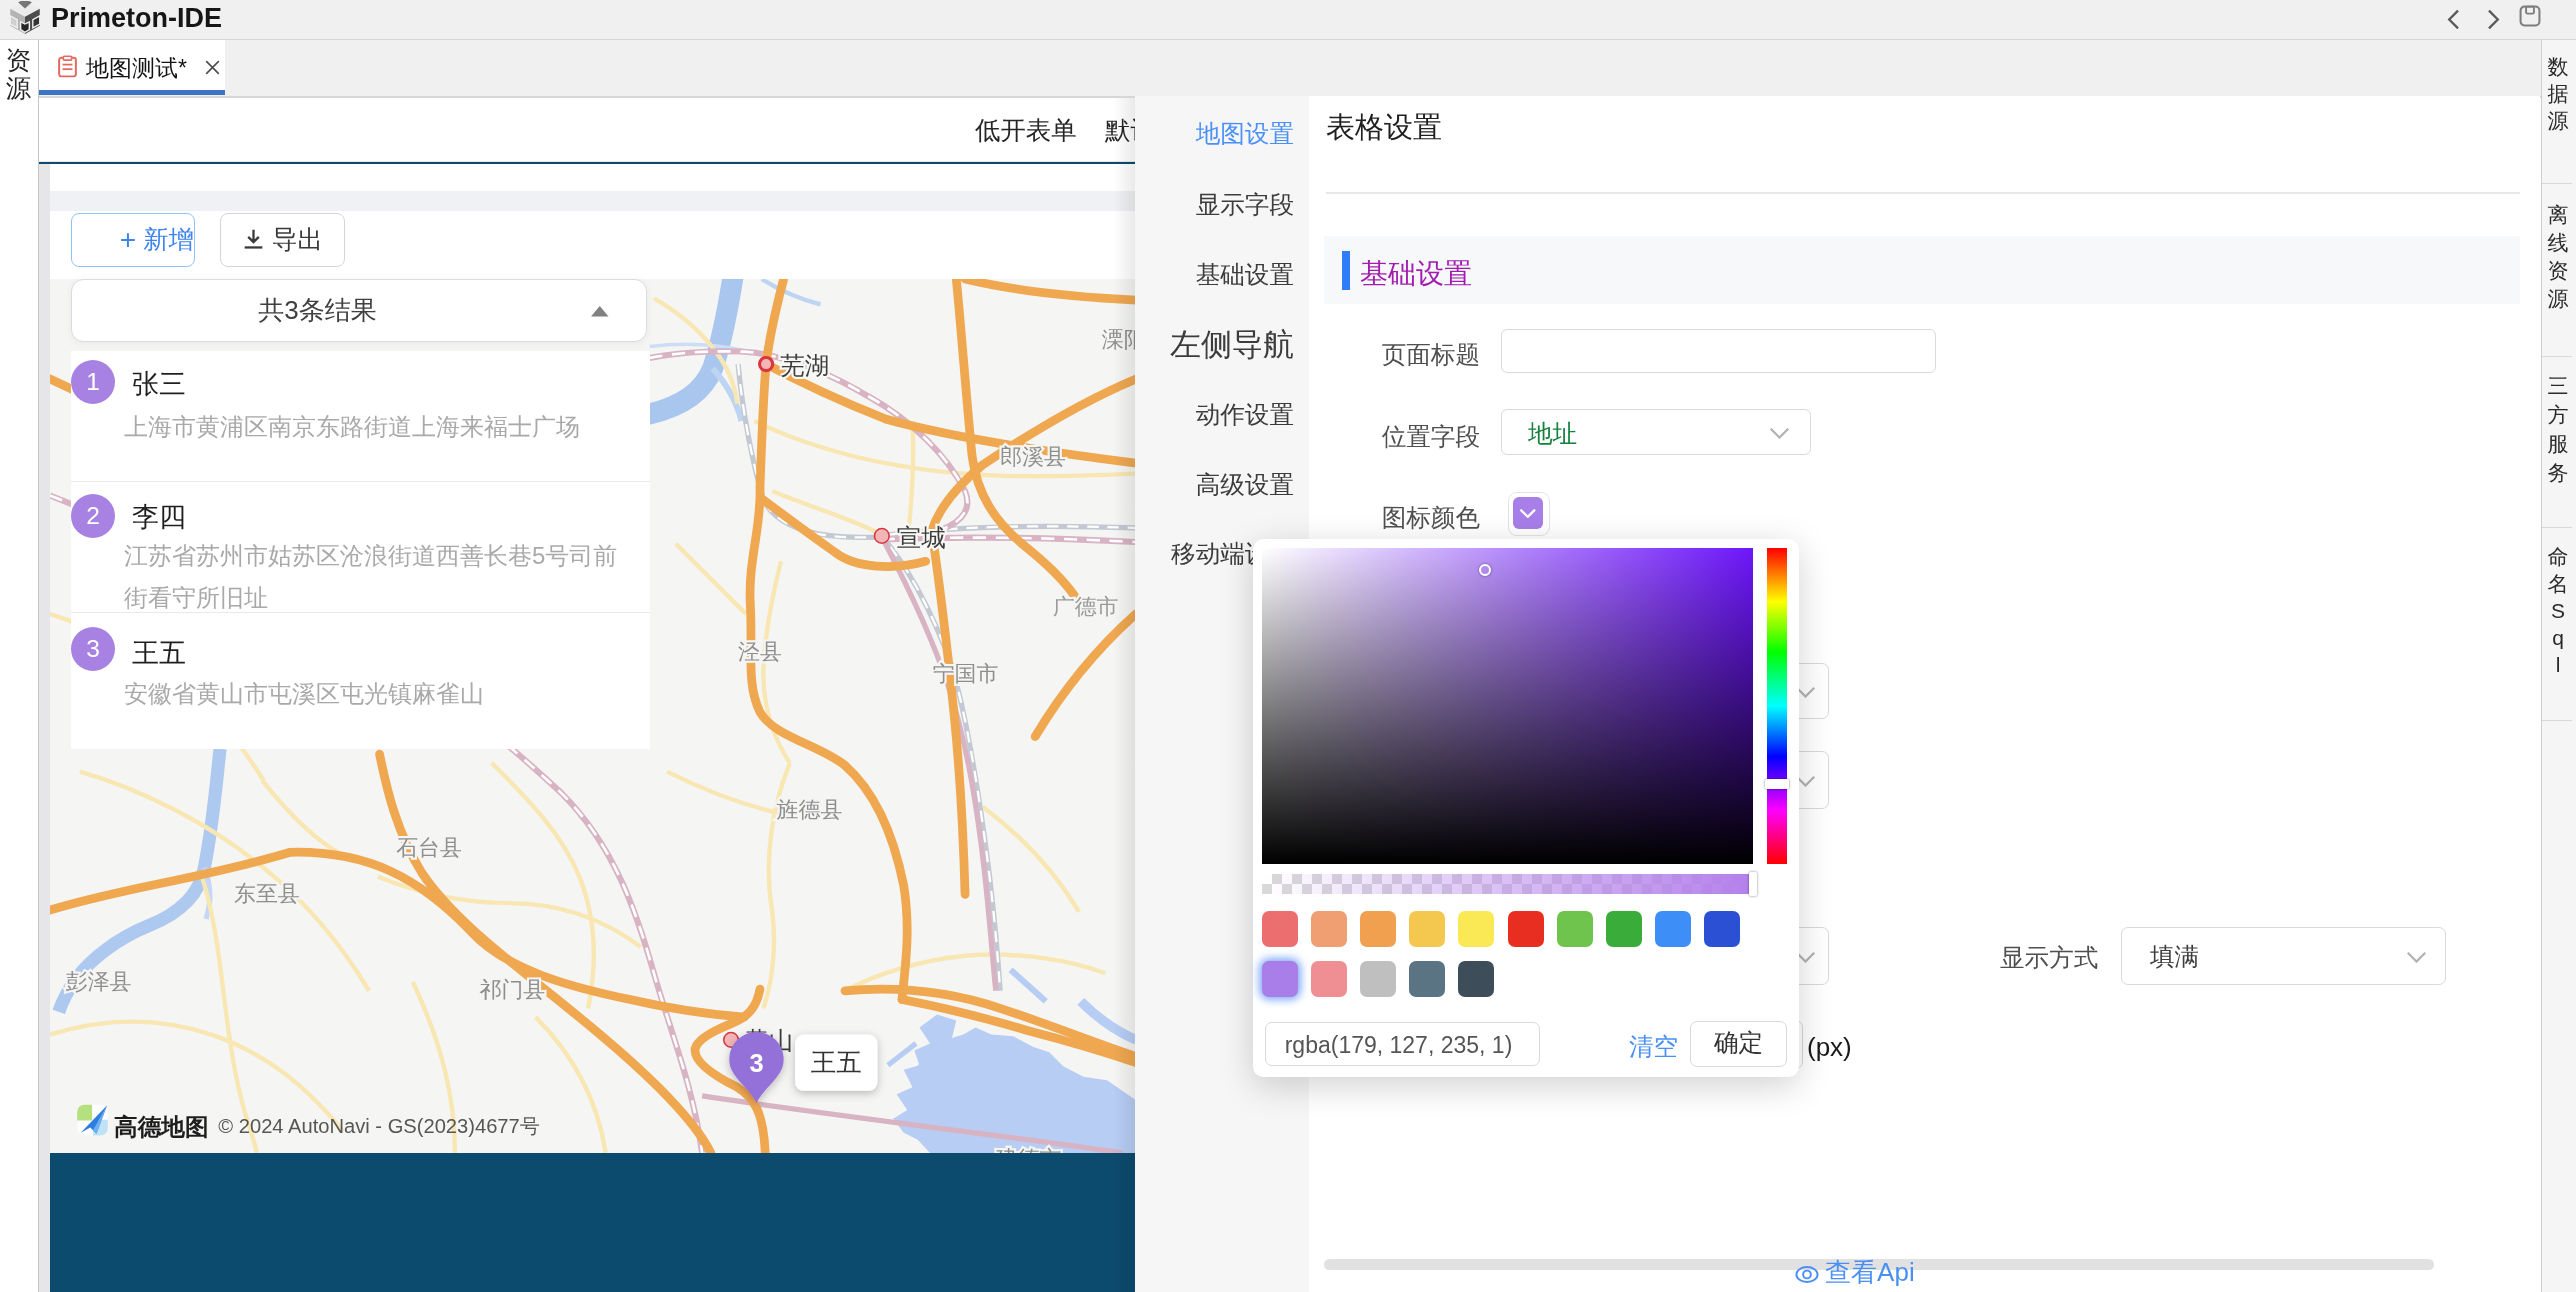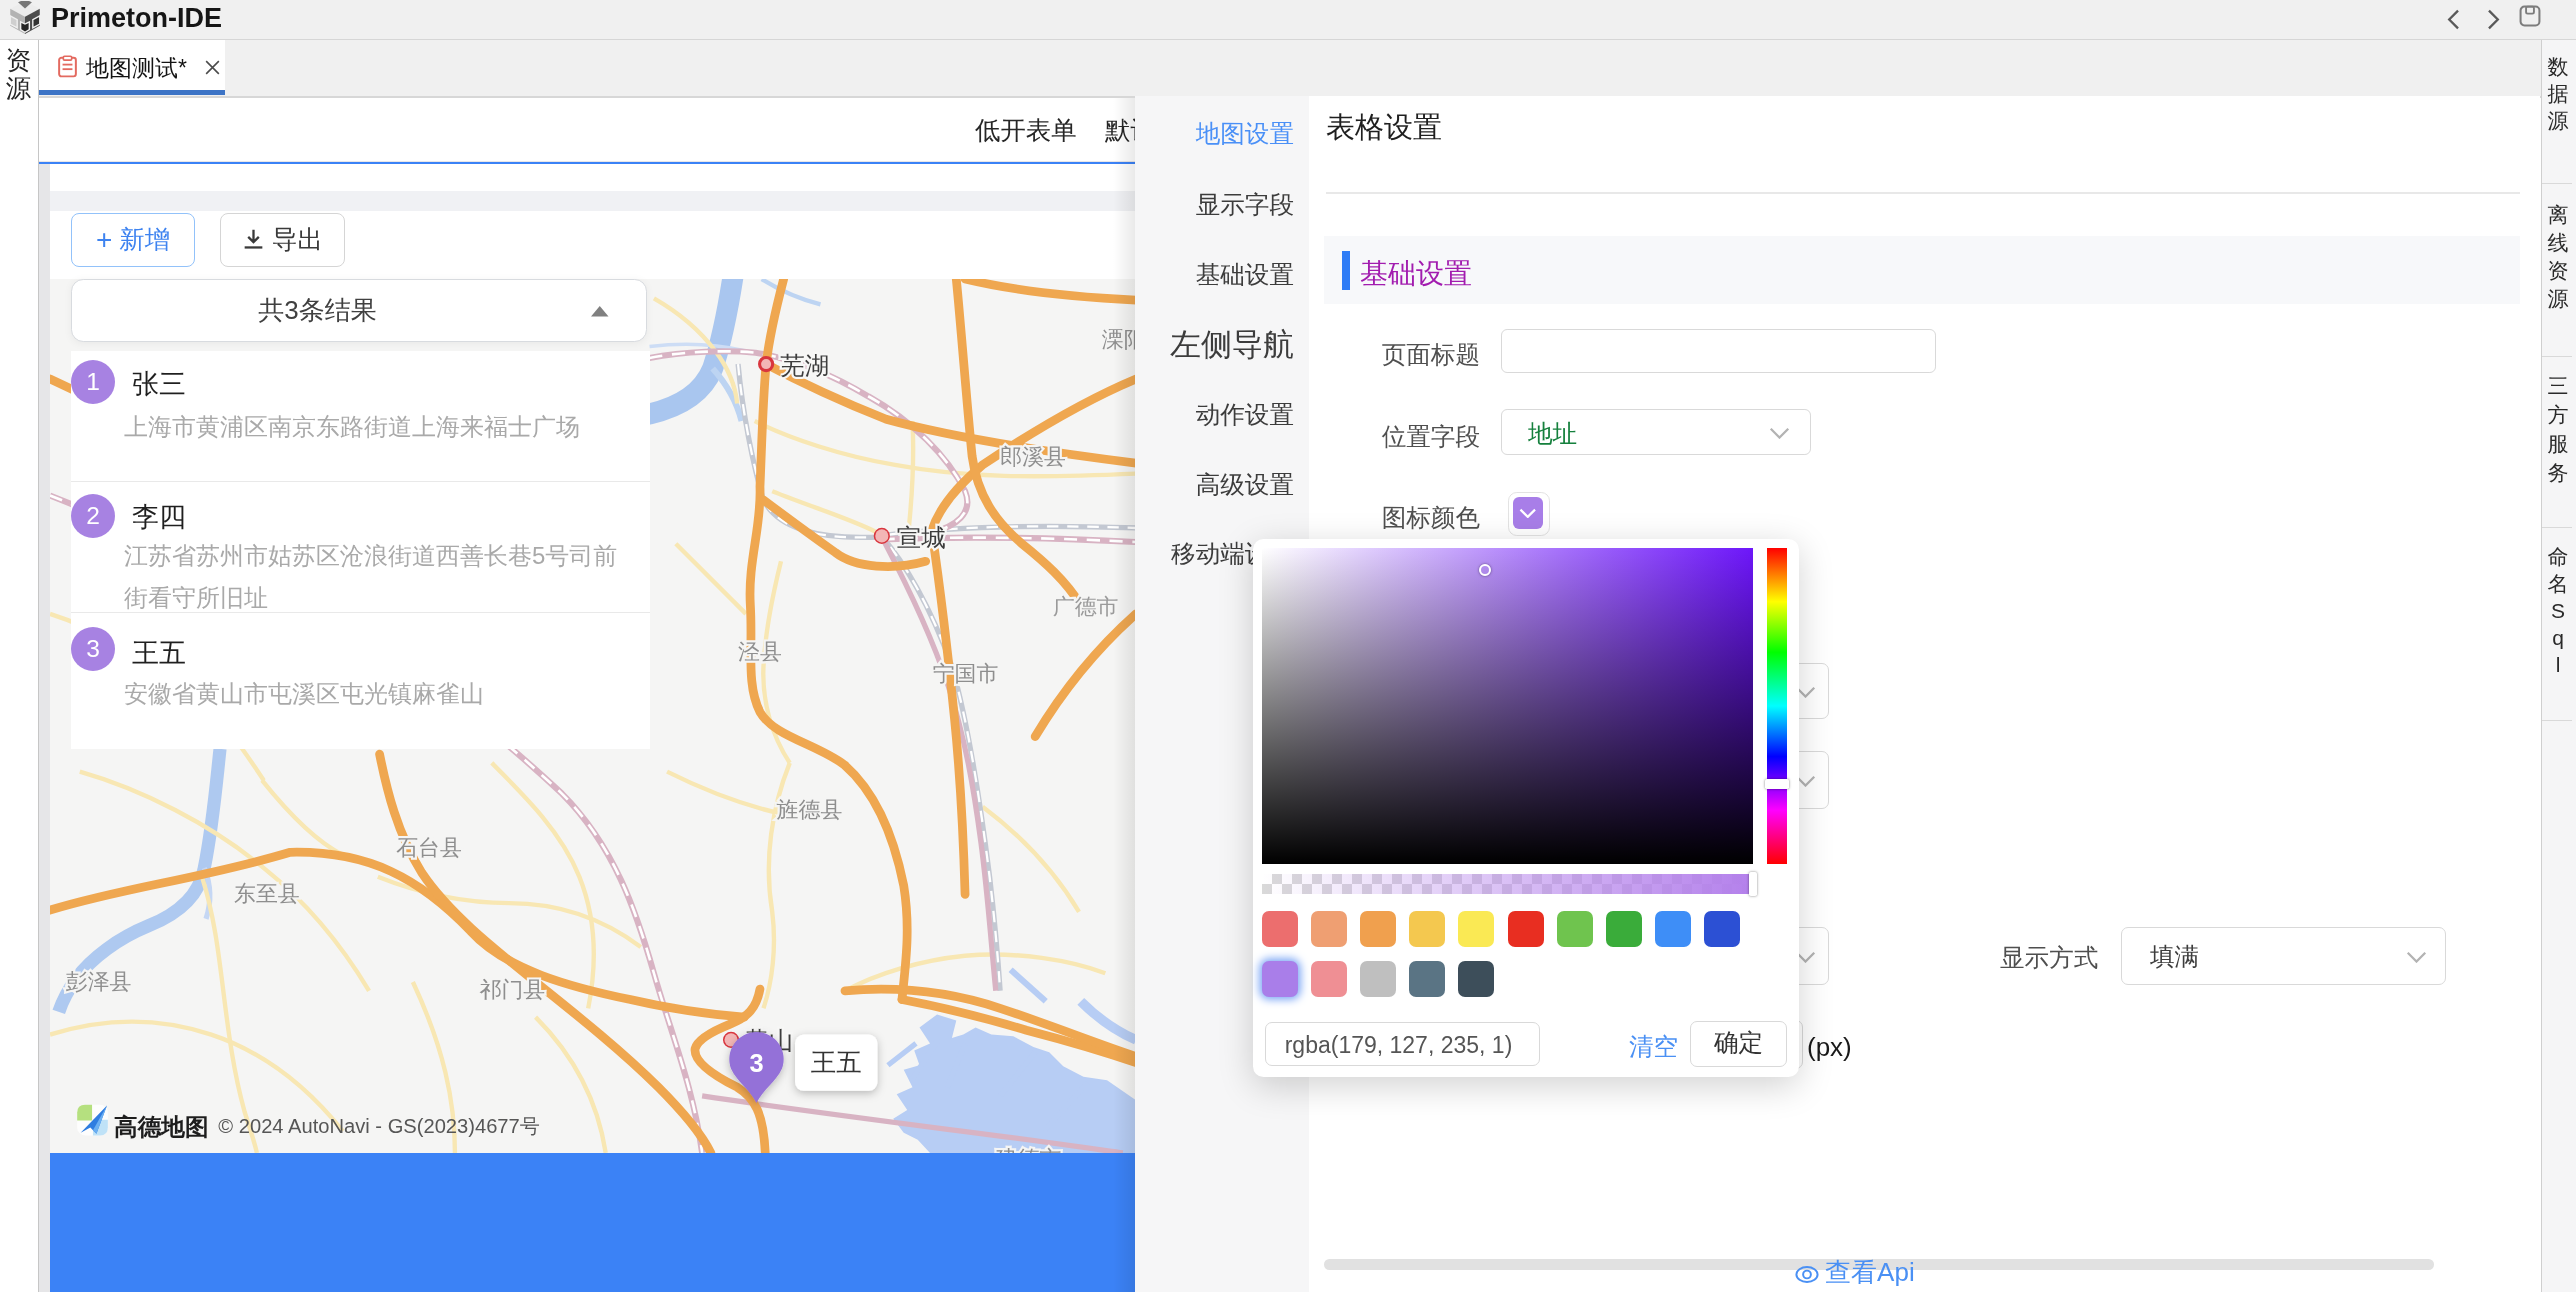--- a/index.html
+++ b/index.html
@@ -50,21 +50,21 @@
       <line x1="6" y1="18" x2="19" y2="18" stroke="#e36a60" stroke-width="2.4"></line>
     </svg>
     <div class="abs" style="left:47px;top:13px;font-size:23px;color:#141414;white-space:nowrap;">地图测试*</div>
     <svg class="abs" style="left:164px;top:17.5px;" width="19" height="19" viewBox="0 0 24 24">
         <path d="M4 4 L20 20 M20 4 L4 20" stroke="#4b4b4b" stroke-width="2"></path>
       </svg>
   </div>
   <div class="abs" style="left:39px;top:90px;width:186px;height:5.3px;background:#3d74c6;"></div>
   <div class="abs" style="left:39px;top:96px;width:2502px;height:1.8px;background:#d7d7d7;"></div>
 
-  <div class="abs" style="left:39px;top:98px;width:1097px;height:1194px;background:#3b82f6;">
+  <div class="abs" style="left:39px;top:98px;width:1097px;height:1194px;background:#0c4a6e;">
 
     <div class="abs" style="left:0;top:0;width:1097px;height:64px;background:#fff;border-bottom:1.8px solid #eae6e6;">
       <div class="abs" style="left:936px;top:16px;font-size:25.4px;color:#262626;">低开表单</div>
       <div class="abs" style="left:1066px;top:16px;font-size:25.4px;color:#262626;white-space:nowrap;">默认</div>
     </div>
 
     <div class="abs" style="left:0;top:66px;width:10.5px;height:1128px;background:#e6e6e8;"></div>
 
     <div class="abs" style="left:10.5px;top:66px;width:1086px;height:27px;background:#fff;"></div>
 
@@ -184,21 +184,21 @@
 <rect x="87" y="1260" width="35" height="35" rx="9" fill="#fdfdfd"></rect>
 <path d="M87,1278 L87,1269 Q87,1260 96,1260 L104,1260 L104,1278 Z" fill="#b5e07f"></path>
 <path d="M105,1277 L122,1277 L122,1286 Q122,1295 113,1295 L105,1295 Z" fill="#bfe2f7"></path>
 <path d="M91,1292 L121,1261 L109,1293 L102,1286 Z" fill="#2f7de0"></path>
 <path d="M121,1261 L109,1293 L105,1289 Z" fill="#6cb0f2"></path>
 </g>
 <text x="129" y="1295" font-size="27" font-weight="700" fill="#1d1d1d" font-family="Liberation Sans, sans-serif">高德地图</text>
 <text x="248" y="1292" font-size="23" fill="#565656" font-family="Liberation Sans, sans-serif">© 2024 AutoNavi - GS(2023)4677号</text>
 </svg></div>
 
-    <div class="abs" style="left:32px;top:115px;width:124px;height:54px;border:1.8px solid #92c2fa;border-radius:8px;background:#fff;color:#3e83f0;font-size:25.4px;line-height:51px;text-align:center;">
+    <div class="abs" style="left:32px;top:115px;width:124px;height:54px;border:1.8px solid #92c2fa;border-radius:8px;background:#fff;color:#3e83f0;font-size:25.4px;line-height:51px;text-align:right;">
       <span style="font-size:28px;vertical-align:-0.9px;">+</span> 新增</div>
     <div class="abs" style="left:181px;top:115px;width:125px;height:54px;border:1.8px solid #d5d5d5;border-radius:8px;background:#fff;color:#3a3a3a;font-size:25.4px;line-height:51px;text-align:center;">
       <svg style="vertical-align:-2.6px;margin-right:7px;" width="23" height="23" viewBox="0 0 26 26">
           <path d="M13 2 V15 M7 10 L13 16 L19 10" fill="none" stroke="#3a3a3a" stroke-width="2.6"></path>
           <path d="M3 22 H23" stroke="#3a3a3a" stroke-width="2.6"></path>
         </svg>导出</div>
 
     <div class="abs" style="left:32px;top:181px;width:576px;height:63px;background:#fff;border:1.8px solid #d8dbdf;border-radius:12.3px;box-shadow:0 1.8px 8.8px rgba(0,0,0,0.05);">
       <div class="abs" style="left:0;top:0;width:491px;text-align:center;line-height:60px;font-size:26px;color:#404040;">共3条结果</div>
       <svg class="abs" style="left:519px;top:26px;" width="17.5" height="10.5" viewBox="0 0 20 12">

